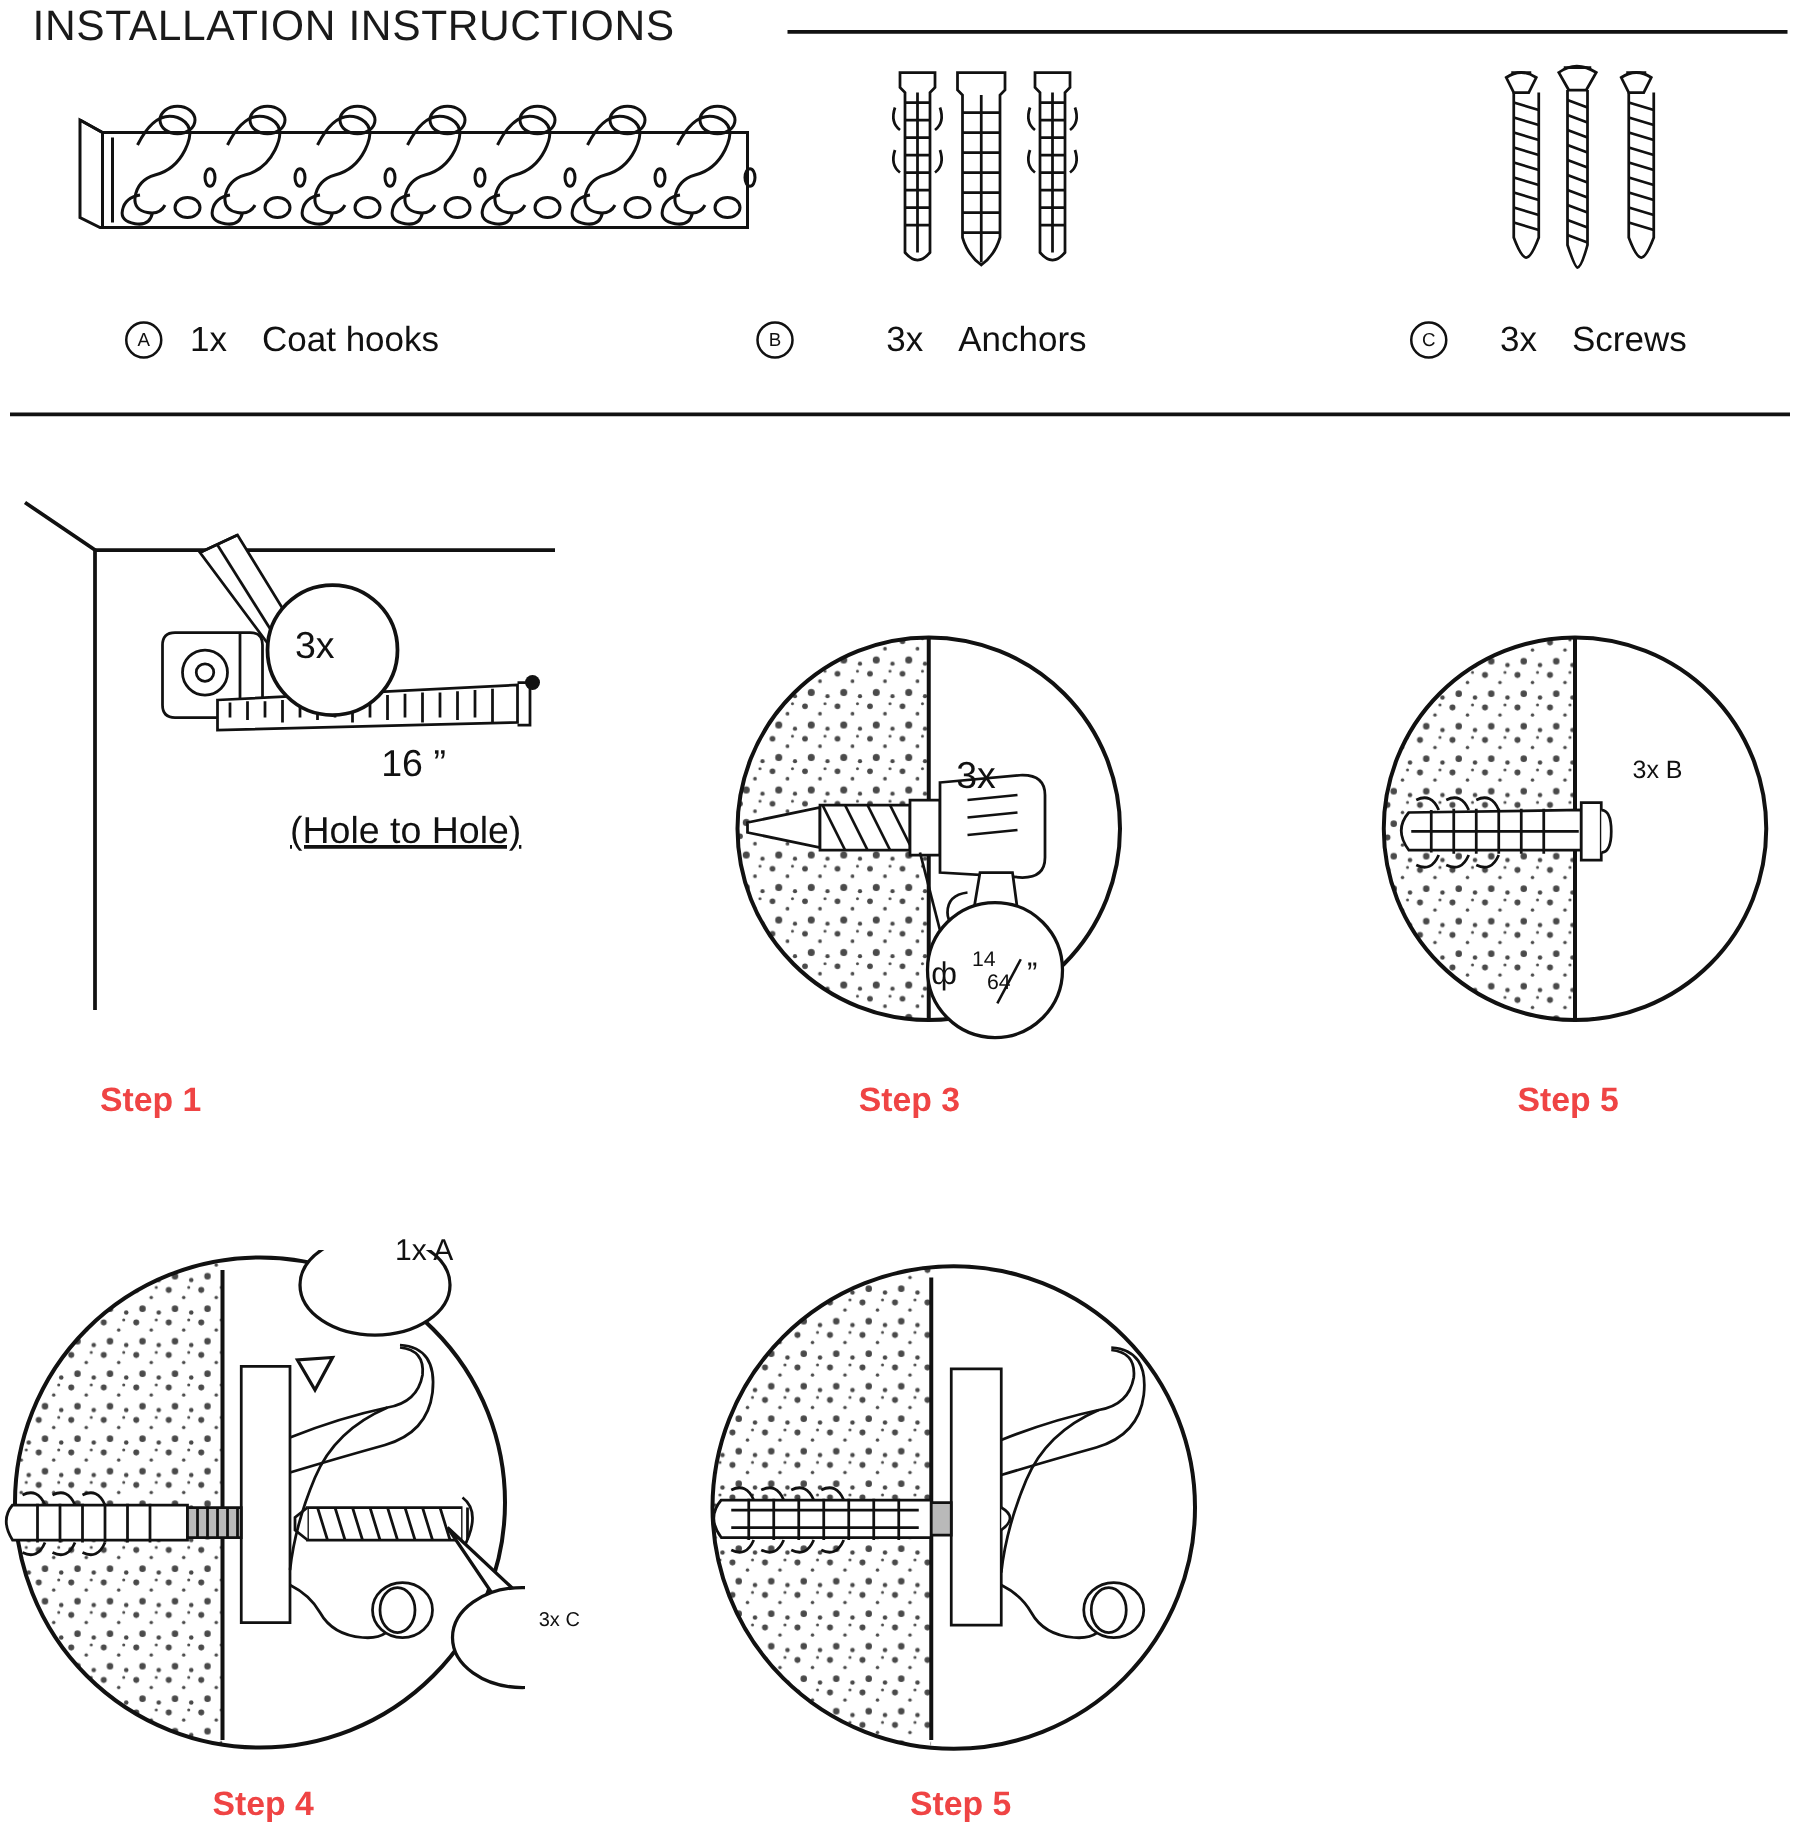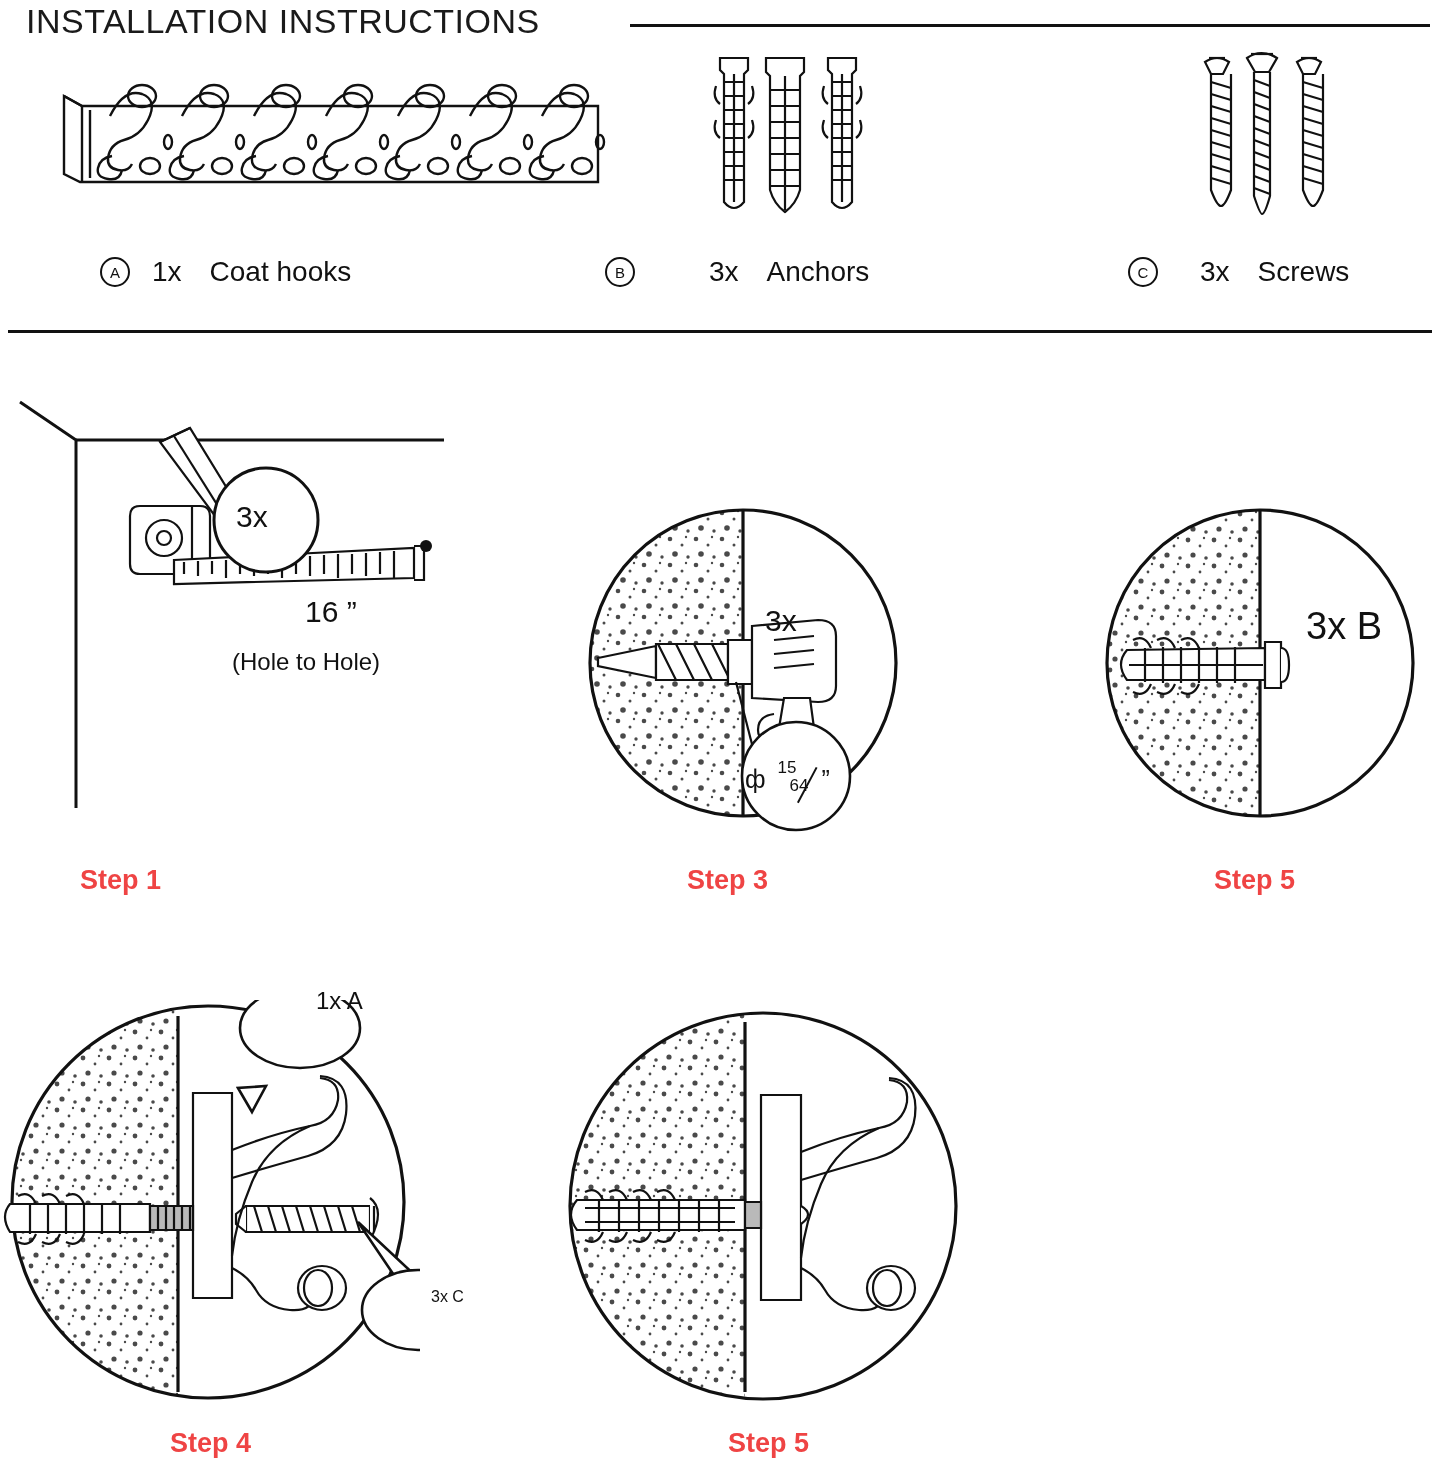--- a/index.html
+++ b/index.html
@@ -266,21 +266,21 @@
       </g>
 
       <circle cx="226" cy="160" r="7" fill="#111111"></circle>
       <circle cx="412" cy="158" r="6" fill="#111111"></circle>
 
       <circle cx="252" cy="132" r="52" fill="#ffffff" stroke="#111111" stroke-width="3"></circle>
     </svg>
   </div>
   <div class="callout-text" style="left:236px; top:500px; font-size:30px;">3x</div>
   <div class="callout-text" style="left:305px; top:595px; font-size:30px;">16 ”</div>
-  <div class="callout-text" style="left:232px; top:648px; font-size:24px;">(Hole to Hole)</div>
+  <div class="callout-text" style="left:232px; top:648px; font-size:30px;text-decoration:underline;">(Hole to Hole)</div>
   <div class="step-caption" style="left:80px; top:865px;">Step 1</div>
 
   <div class="part-art" style="left:588px; top:508px;">
     <svg width="320" height="330" viewBox="0 0 320 330">
       <defs>
         <clipPath id="clipC2">
             <circle cx="155" cy="155" r="153"></circle>
           </clipPath>
         <pattern id="speck2" width="26" height="26" patternUnits="userSpaceOnUse">
           <circle cx="4" cy="5" r="2.3" fill="#4a4a4a"></circle>
@@ -311,21 +311,21 @@
       </g>
 
       <path d="M148 174 L166 244" class="ln" stroke-width="2.2"></path>
       <circle cx="208" cy="268" r="54" fill="#ffffff" stroke="#111111" stroke-width="2.6"></circle>
     </svg>
   </div>
   <div class="callout-text" style="left:765px; top:604px; font-size:30px;">3x</div>
   <div style="position:absolute; left:745px; top:760px; display:flex; align-items:center; gap:6px;">
     <span style="font-size:25px;">ф</span>
     <span style="display:inline-block; position:relative; width:44px; height:38px;">
-      <span style="position:absolute; left:6px; top:-2px; font-size:17px;">15</span>
+      <span style="position:absolute; left:6px; top:-2px; font-size:17px;">14</span>
       <span style="position:absolute; left:2px; top:2px; width:40px; height:30px; border-bottom:2px solid #111; transform:rotate(-62deg); transform-origin:center;"></span>
       <span style="position:absolute; left:18px; top:16px; font-size:17px;">64</span>
     </span>
     <span style="font-size:25px;">”</span>
   </div>
   <div class="step-caption" style="left:687px; top:865px;">Step 3</div>
 
   <div class="part-art" style="left:1105px; top:508px;">
     <svg width="320" height="330" viewBox="0 0 320 330">
       <defs>
@@ -352,21 +352,21 @@
         <path d="M40 140 L40 174 M58 139 L58 175 M76 139 L76 175 M94 139 L94 175 M112 139 L112 175 M130 139 L130 175"></path>
         <path d="M28 132 q12 -6 18 8 M52 132 q12 -6 18 8 M76 132 q12 -6 18 8"></path>
         <path d="M28 184 q12 6 18 -8 M52 184 q12 6 18 -8 M76 184 q12 6 18 -8"></path>
         <path d="M24 157 L158 157"></path>
 
         <path d="M160 134 L176 134 L176 180 L160 180 Z" fill="#ffffff"></path>
         <path d="M176 140 q8 0 8 17 q0 17 -8 17" fill="#ffffff"></path>
       </g>
     </svg>
   </div>
-  <div class="callout-text" style="left:1306px; top:605px; font-size:38px;">3x B</div>
+  <div class="callout-text" style="left:1306px; top:605px; font-size:20px;">3x B</div>
   <div class="step-caption" style="left:1214px; top:865px;">Step 5</div>
 
   <div class="part-art" style="left:0px; top:1000px;">
     <svg width="420" height="400" viewBox="0 0 420 400">
       <defs>
         <clipPath id="clipC4">
             <circle cx="208" cy="202" r="196"></circle>
           </clipPath>
         <pattern id="speck4" width="26" height="26" patternUnits="userSpaceOnUse">
           <circle cx="5" cy="6" r="2.4" fill="#4a4a4a"></circle>

